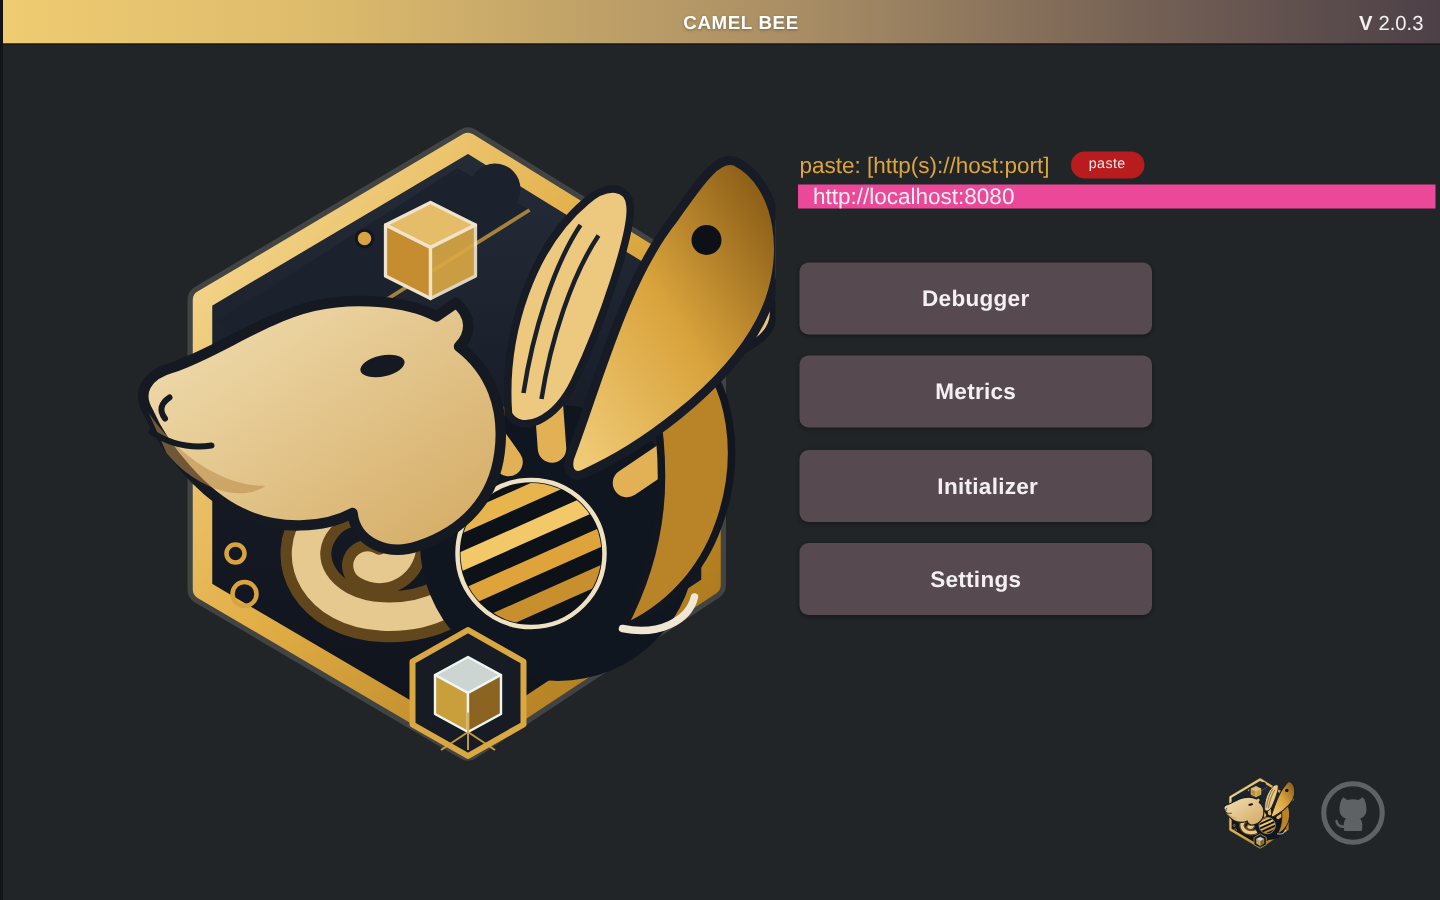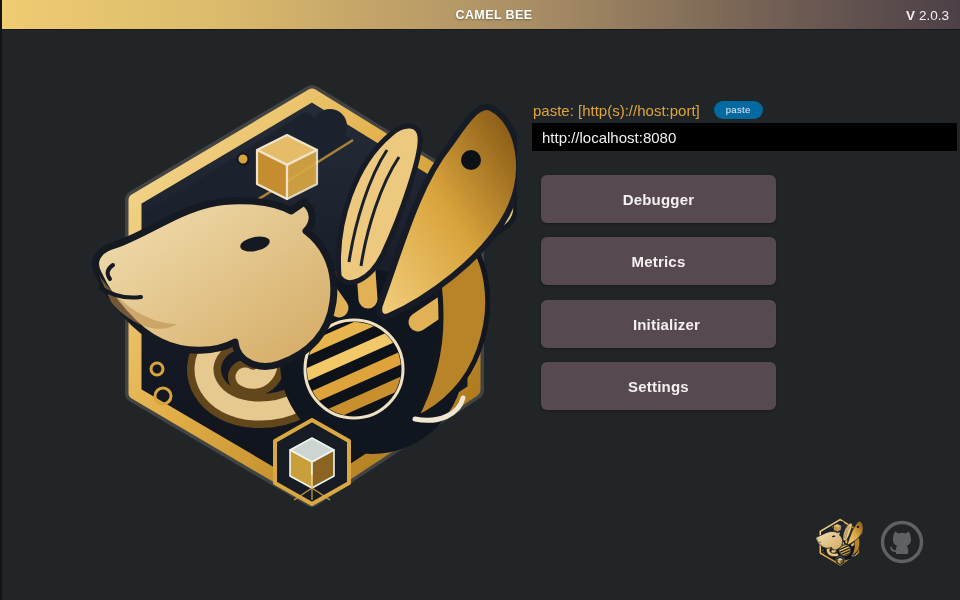--- a/index.html
+++ b/index.html
@@ -31,37 +31,37 @@
   .titlebar-version .v-prefix { font-weight: bold; }
   
   .main-logo { position: absolute; left: 85px; top: 62px; width: 430px; height: 465px; }
   
   .server-row {
     position: absolute; left: 531px; top: 100px; width: 424px; height: 20px;
     display: flex; align-items: center; gap: 14px;
   }
   .server-label { color: #e0a43c; font-size: 15px; }
   .paste-btn {
-    background: #0369a1; color: #efe9ec; font-size: 9.5px; font-family: "Liberation Sans", sans-serif;
+    background: #b91c1c; color: #efe9ec; font-size: 9.5px; font-family: "Liberation Sans", sans-serif;
     border: none; border-radius: 9px; padding: 4px 12px; line-height: 1;
     cursor: pointer; letter-spacing: .3px;
   }
   .server-input {
-    position: absolute; left: 530px; top: 123px; width: 425px; height: 28px;
-    background: #000000; border: none; outline: none;
+    position: absolute; left: 530px; top: 123px; width: 425px; height: 16px;
+    background: #ec4899; border: none; outline: none;
     color: #f0f0f0; font-size: 15px; font-family: "Liberation Sans", sans-serif;
     padding: 0 10px;
   }
   
   .menu-btn {
     position: absolute; left: 531px; width: 235px; height: 48px;
     background: #564a50; border: none; border-radius: 6px;
     color: #f4f0f2; font-size: 15px; font-weight: bold; letter-spacing: .2px;
     font-family: "Liberation Sans", sans-serif;
-    cursor: pointer; box-shadow: 0 1px 3px rgba(0,0,0,.3); margin-left: 8px;
+    cursor: pointer; box-shadow: 0 1px 3px rgba(0,0,0,.3);
   }
   .menu-btn:nth-of-type(1) { top: 175px; }
   #btn-metrics     { top: 237px; }
   #btn-initializer { top: 300px; padding-left: 16px; }
   #btn-settings    { top: 362px; }
   #btn-debugger    { top: 175px; }
   
   .footer-logo  { position: absolute; left: 811px; top: 516px; width: 52px; height: 52px; cursor: pointer; }
   .github-link  { position: absolute; left: 877px; top: 519px; width: 46px; height: 46px; cursor: pointer; }
   .hidden-defs  { position: absolute; width: 0; height: 0; overflow: hidden; }

